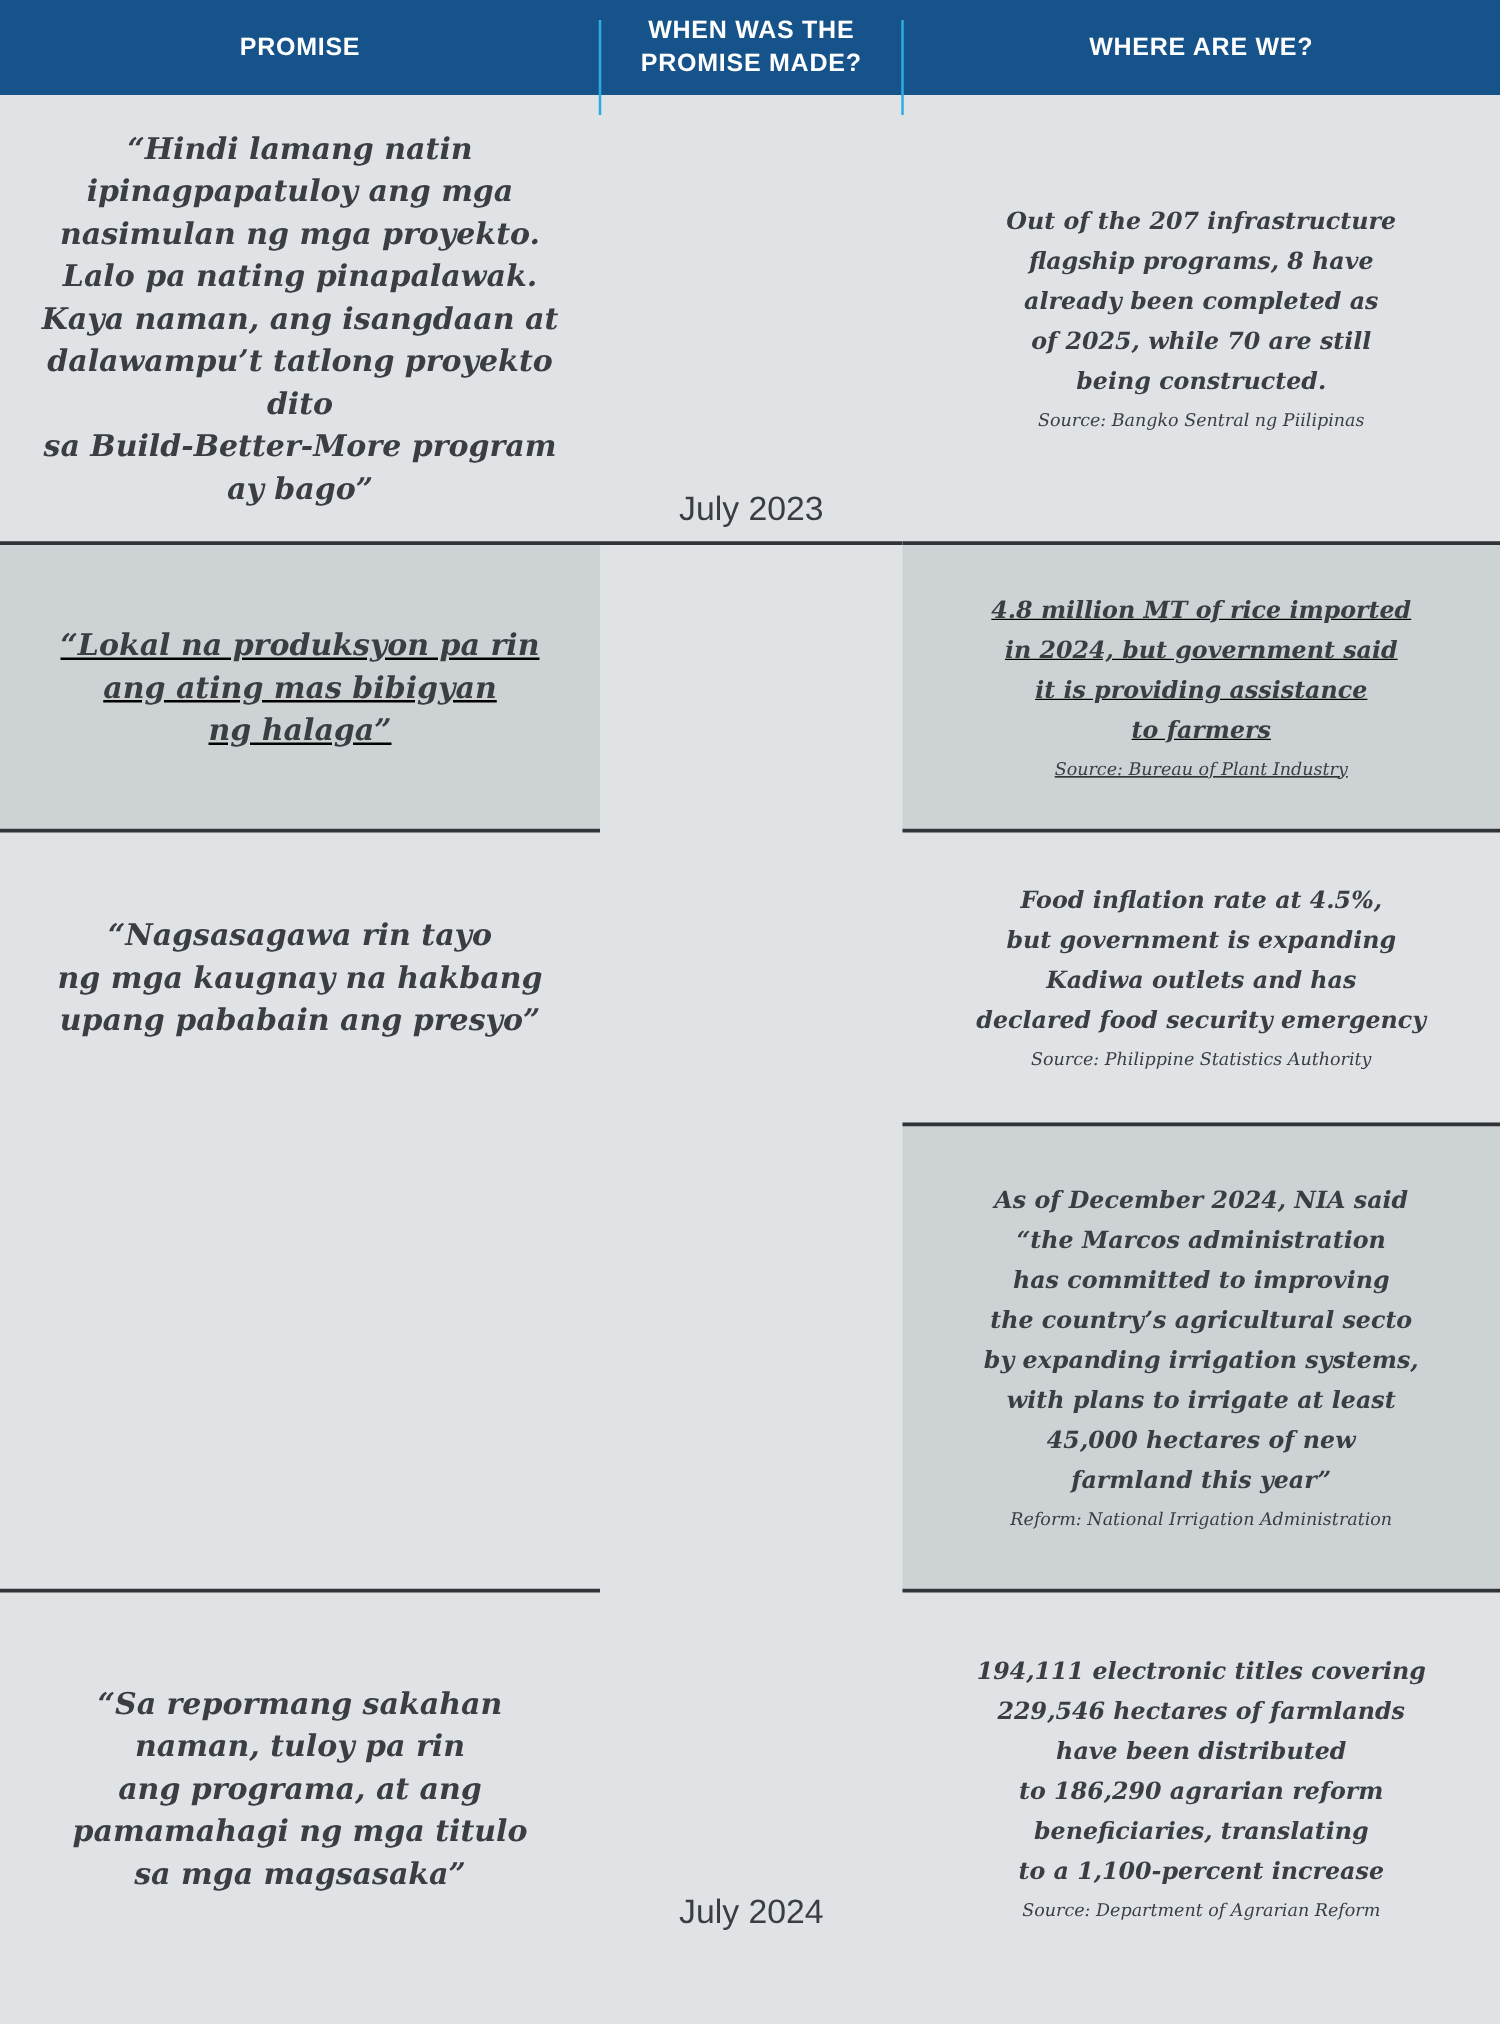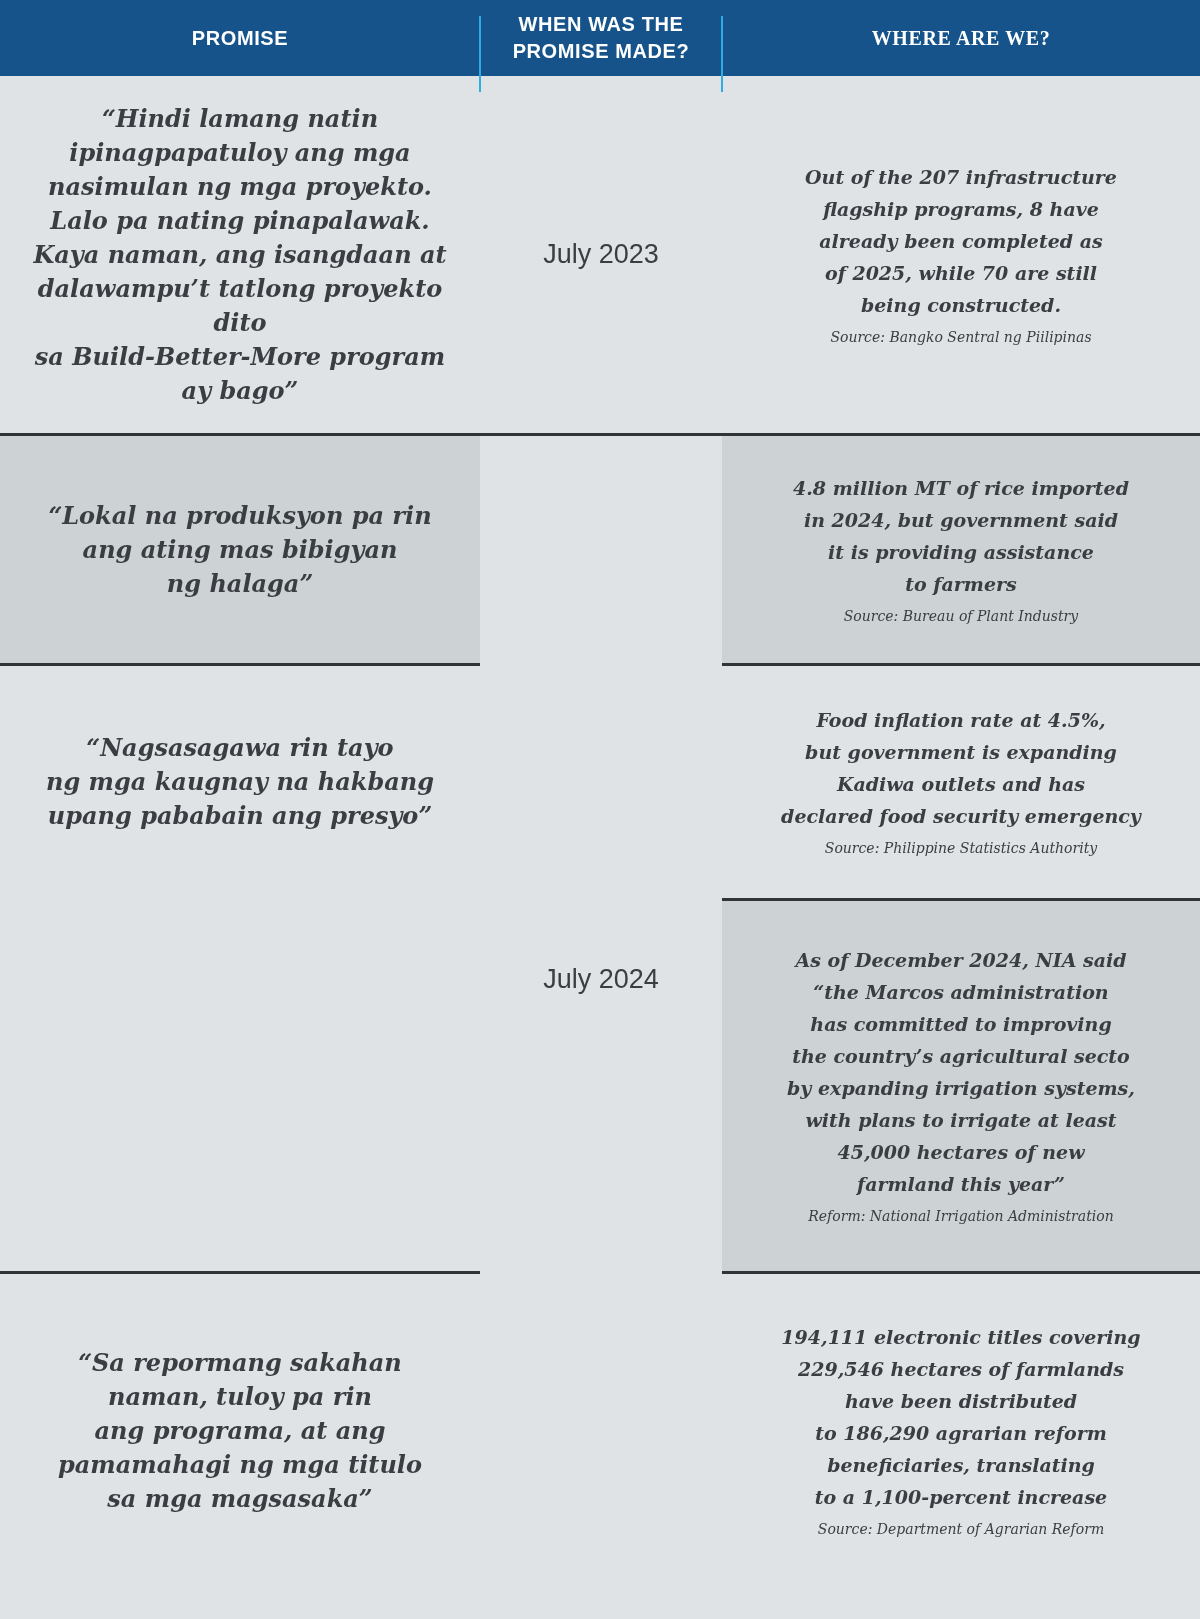--- a/index.html
+++ b/index.html
@@ -42,21 +42,21 @@
     text-align: center;
     color: #ffffff;
     font-weight: 700;
     font-size: 20px;
     line-height: 27px;
     letter-spacing: 0.6px;
     text-transform: uppercase;
   }
   .th-promise { width: 480px; }
   .th-when    { width: 242px; }
-  .th-where   { width: 478px; font-family: Liberation Serif, serif; }
+  .th-where   { width: 478px; }
   .th-when span { display: inline-block; max-width: 178px; }
 
   .vsep {
     position: absolute;
     top: 16px;
     width: 2px;
     height: 76px;
     background: var(--header-divider);
   }
   .vsep-1 { left: 479px; }
@@ -76,24 +76,24 @@
     align-items: center;
     justify-content: center;
     text-align: center;
     background: var(--row-bg);
     padding: 10px 20px;
   }
   .cell.shaded { background: var(--row-bg-shaded); }
   .cell.bt { border-top: 3px solid var(--line); }
 
   .col1 { grid-column: 1; }
-  .col2 { grid-column: 2; }
+  .col2 { grid-column: 2; justify-content: flex-end; }
   .col3 { grid-column: 3; }
   .r1 { grid-row: 1; }
-  .r2 { grid-row: 2; }
+  .r2 { grid-row: 2; text-decoration: underline; }
   .r3 { grid-row: 3; }
   .r4 { grid-row: 4; }
   .r5 { grid-row: 5; }
   .rspan { grid-row: 2 / span 4; }
 
   .quote {
     font-family: "DejaVu Serif", serif;
     font-style: italic;
     font-weight: 700;
     font-size: 24px;

